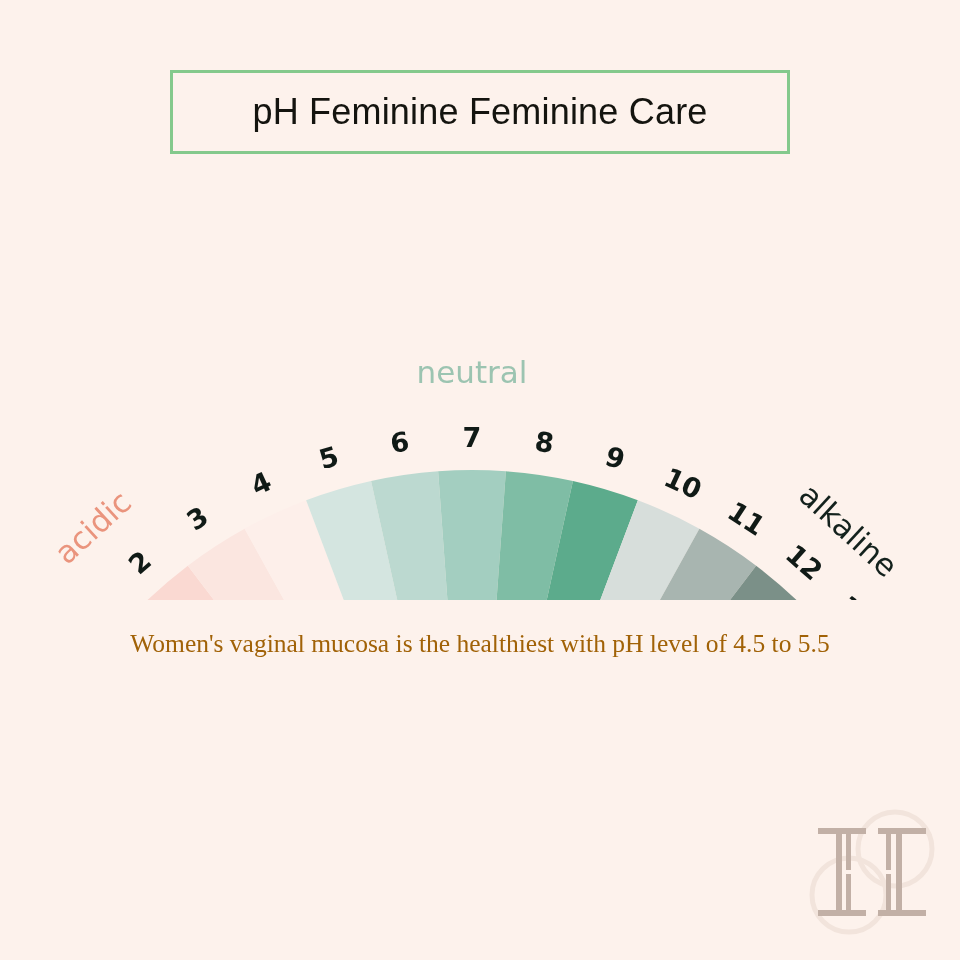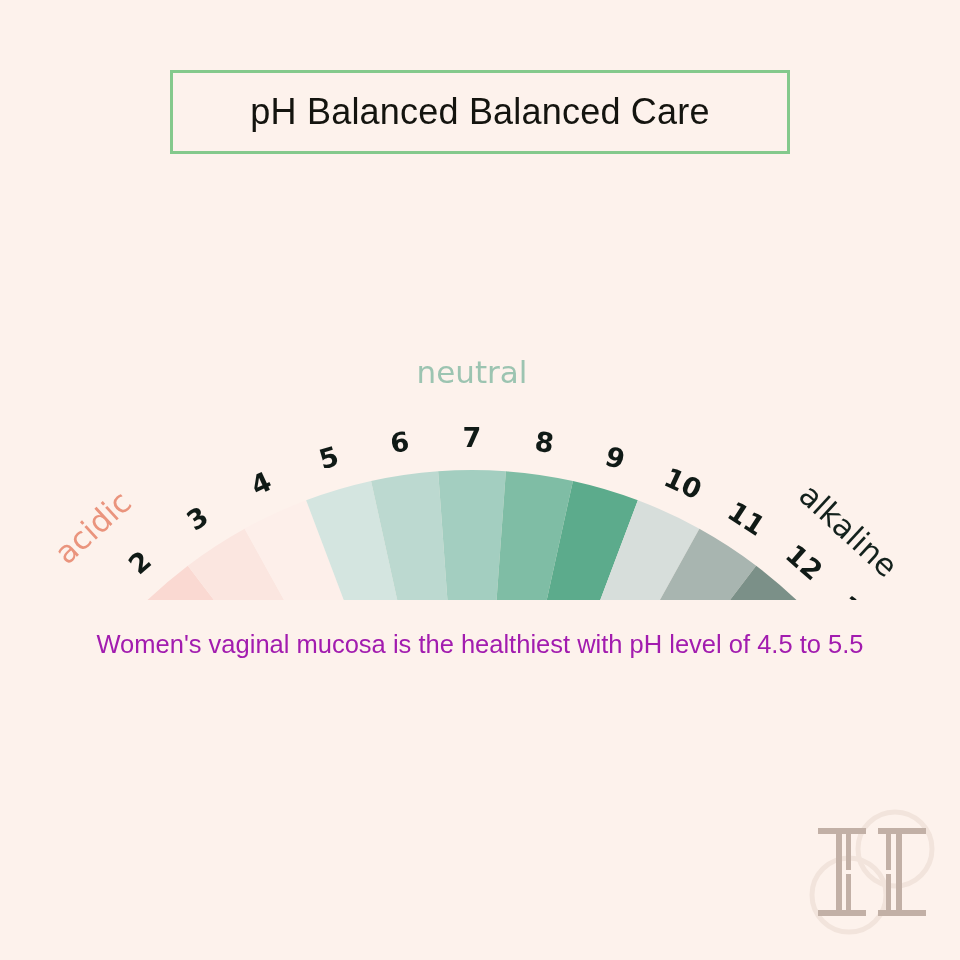--- a/index.html
+++ b/index.html
@@ -74,43 +74,43 @@
   
   .body-copy {
     position: absolute;
     left: 0;
     top: 622px;
     width: 960px;
     text-align: center;
   }
   .body-line {
     font-size: 25.5px;
-    color: #a21caf;
+    color: #a16207;
     line-height: 44px;
     white-space: nowrap;
-    font-family: Liberation Sans, sans-serif;
+    font-family: Liberation Serif, serif;
   }
 
   
   #watermark {
     position: absolute;
     right: 18px;
     bottom: 18px;
     width: 140px;
     height: 140px;
     opacity: 1;
   }
 </style>
 </head>
 <body>
 
 <div id="stage">
 
   <div class="title-box">
-    <div class="title-text">pH Balanced Balanced Care</div>
+    <div class="title-text">pH Feminine Feminine Care</div>
   </div>
 
   <svg id="scale-svg" viewBox="0 0 960 430">
     <g id="segments">
         <path d="M57.01463135630439,549.3483654906313 A470,470 0 0 1 93.05189438114922,491.9742219723425 L205.93005350165794,574.7904111720702 A330,330 0 0 0 180.6272943565541,615.074384280656 Z" fill="#e3a78e" class="seg"></path>
         <path d="M93.05189438114922,491.9742219723425 A470,470 0 0 1 136.96399868385407,440.3776739629315 L236.76195652270607,538.5630476761008 A330,330 0 0 0 205.93005350165794,574.7904111720702 Z" fill="#f8c5ac" class="seg"></path>
         <path d="M136.9639986838538,440.37767396293185 A470,470 0 0 1 187.83841601468396,395.63093852862767 L272.48229209541637,507.14512705201514 A330,330 0 0 0 236.76195652270584,538.5630476761011 Z" fill="#fad9d2" class="seg"></path>
         <path d="M187.83841601468396,395.63093852862767 A470,470 0 0 1 244.6179357539167,358.6638882140421 L312.34876340168614,481.1895385332636 A330,330 0 0 0 272.48229209541637,507.14512705201514 Z" fill="#fbe6e0" class="seg"></path>
         <path d="M244.6179357539167,358.6638882140421 A470,470 0 0 1 306.1226345844814,330.2447275554203 L355.5329136444231,461.2356597729547 A330,330 0 0 0 312.34876340168614,481.1895385332636 Z" fill="#fdefea" class="seg"></path>
         <path d="M306.1226345844814,330.2447275554203 A470,470 0 0 1 371.07439623148025,310.9640291829411 L401.1373420348691,447.6981481497246 A330,330 0 0 0 355.5329136444231,461.2356597729547 Z" fill="#d4e5e0" class="seg"></path>

